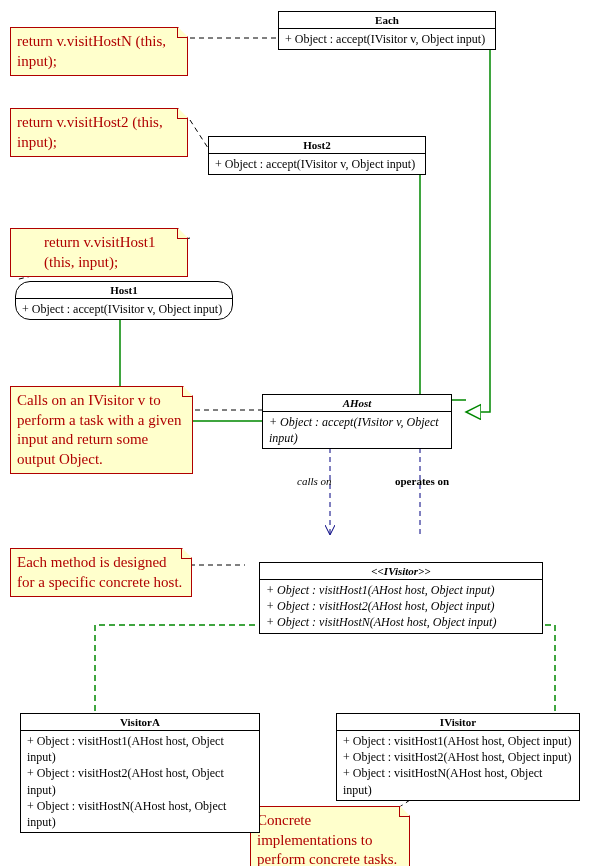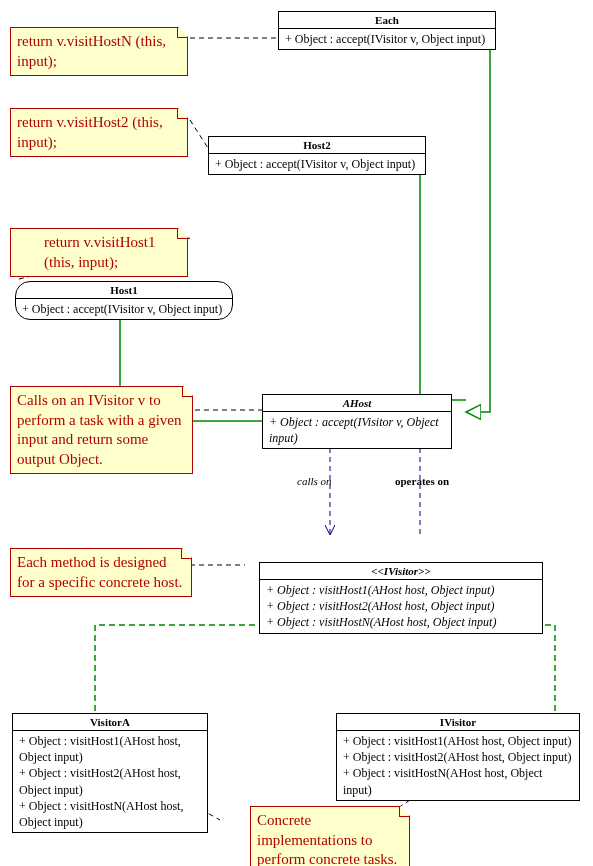--- a/index.html
+++ b/index.html
@@ -150,21 +150,21 @@
 
 <div class="class-box" style="left:245px; top:562px; width:284px;margin-left:14px;">
   <div class="class-title italic">&lt;&lt;IVisitor&gt;&gt;</div>
   <div class="class-body italic">
     <div>+ Object : visitHost1(AHost host, Object input)</div>
     <div>+ Object : visitHost2(AHost host, Object input)</div>
     <div>+ Object : visitHostN(AHost host, Object input)</div>
   </div>
 </div>
 
-<div class="class-box" style="left:12px; top:713px; width:196px;">
+<div class="class-box" style="left:20px; top:713px; width:240px;">
   <div class="class-title">VisitorA</div>
   <div class="class-body">
     <div>+ Object : visitHost1(AHost host, Object input)</div>
     <div>+ Object : visitHost2(AHost host, Object input)</div>
     <div>+ Object : visitHostN(AHost host, Object input)</div>
   </div>
 </div>
 
 <div class="class-box" style="left:336px; top:713px; width:244px;">
   <div class="class-title">IVisitor</div>

